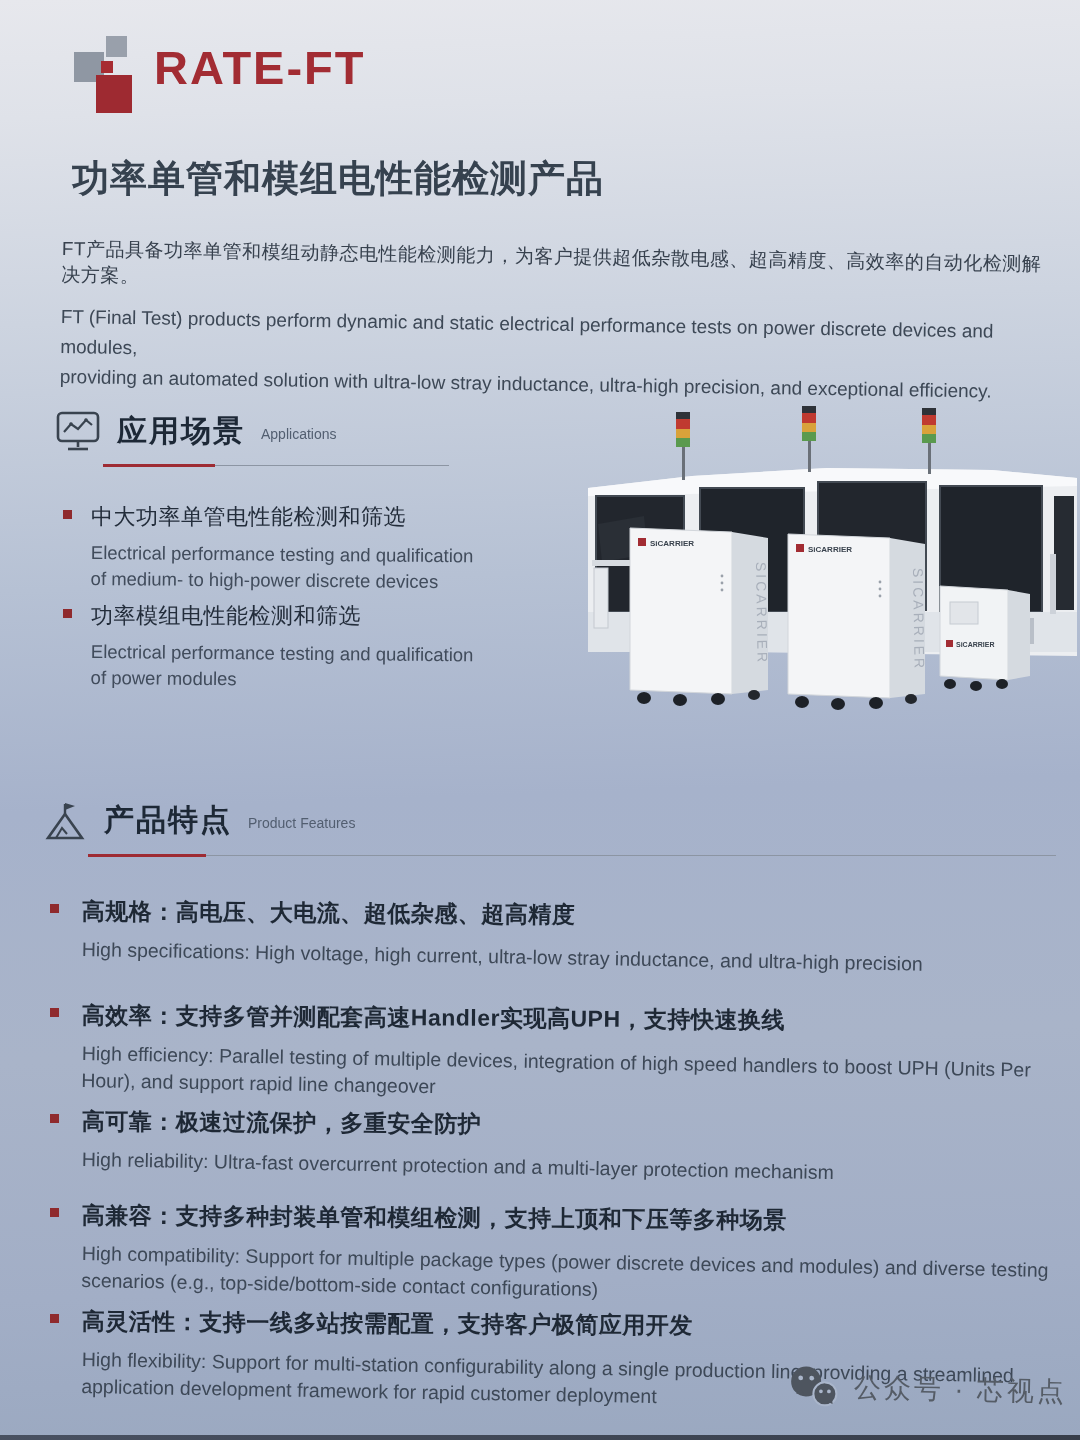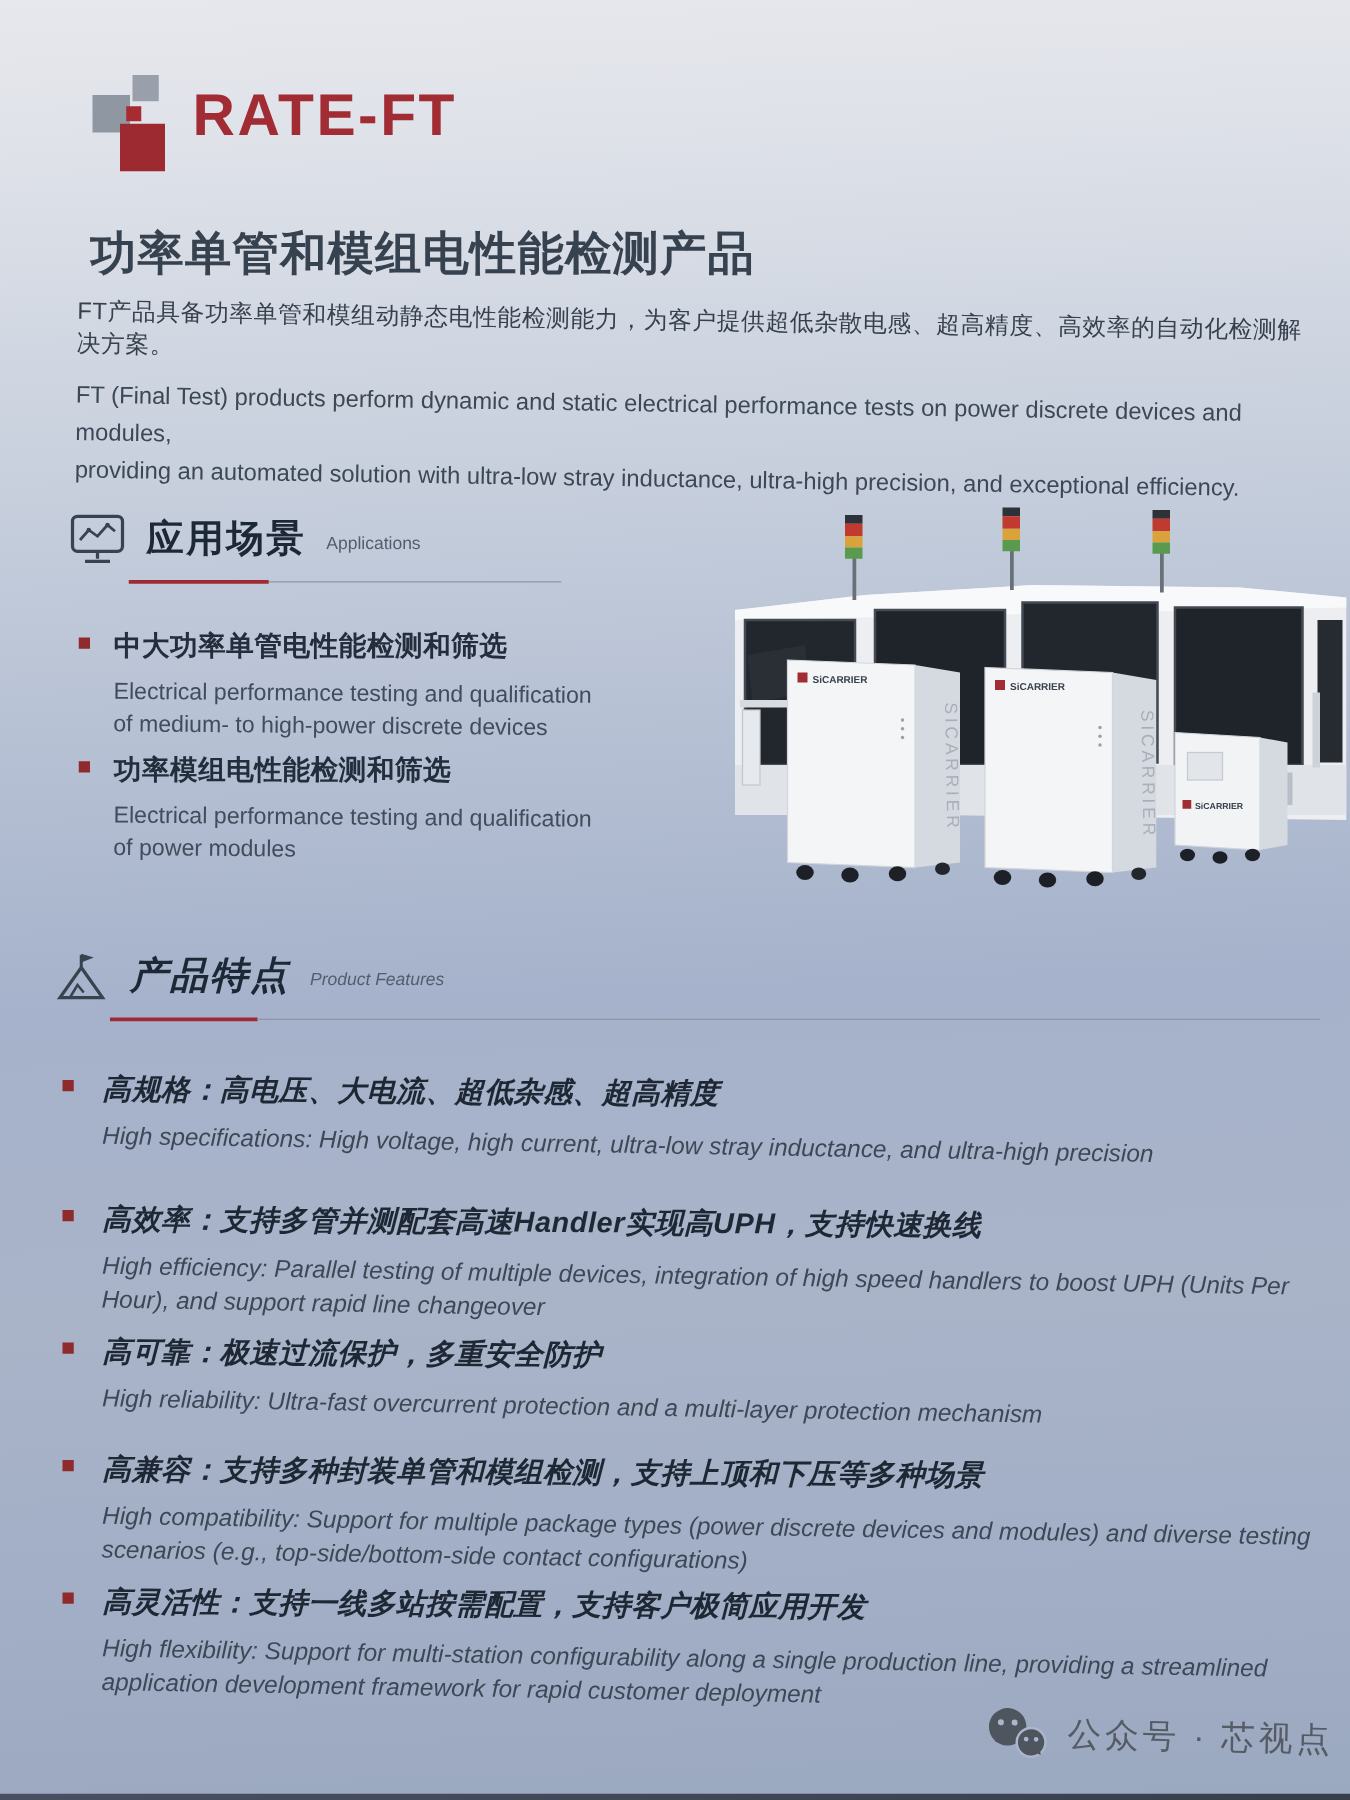--- a/index.html
+++ b/index.html
@@ -6,21 +6,21 @@
   .page{
     position:relative;width:1080px;height:1440px;overflow:hidden;
     font-family:"Liberation Sans","DejaVu Sans",sans-serif;
     background:linear-gradient(178deg,
       #e7e8ed 0%, #dfe2e9 8%, #cdd4e0 22%, #b6c1d4 40%,
       #a6b2cb 55%, #a9b4c9 72%, #a2aec6 88%, #9aa8c0 100%);
   }
   .page::after{content:"";position:absolute;left:0;right:0;bottom:0;height:5px;
     background:linear-gradient(90deg,#3a4150,#262b35);opacity:.85;}
   
-  .header{position:absolute;left:70px;top:48px;text-align:center;}
+  .header{position:absolute;left:70px;top:24px;text-align:center;}
   .logo-row{position:relative;height:70px;}
   .px{position:absolute;}
   .px-g1{left:4px;top:28px;width:30px;height:30px;background:#8f97a3;}
   .px-g2{left:36px;top:12px;width:21px;height:21px;background:#99a0ab;}
   .px-r1{left:31px;top:37px;width:12px;height:12px;background:#a72c32;}
   .px-r2{left:26px;top:51px;width:36px;height:38px;background:#9e2a31;}
   .brand{position:absolute;left:84px;top:16px;font-size:47px;font-weight:800;
     color:#a22c33;letter-spacing:2px;}
   .title-zh{margin:60px 0 0 2px;font-size:37px;font-weight:700;color:#36424f;letter-spacing:1px;}
   .title-en{margin:10px 0 0 2px;font-size:23px;color:#414c5b;}
@@ -35,27 +35,27 @@
   .sec-en{font-size:14px;color:#525e70;margin-top:6px;}
   .sec-rule{display:flex;align-items:center;margin-top:12px;}
   .rule-red{height:3px;background:#9e2b33;}
   .rule-gray{height:1px;background:#8c95a3;flex:1;}
   
   .apps{position:absolute;left:55px;top:410px;width:470px;}
   .apps .sec-rule{width:346px;margin-left:48px;}
   .apps .rule-red{width:112px;}
   .bullet-item{position:absolute;left:36px;width:400px;}
   .bullet-sq{position:absolute;left:-28px;top:8px;width:9px;height:9px;background:#8f2a2d;}
-  .b-zh{font-size:22px;font-weight:700;color:#232d3b;letter-spacing:.5px;}
+  .b-zh{font-size:22px;font-weight:400;color:#232d3b;letter-spacing:.5px;}
   .b-en{font-size:18.5px;color:#414c5c;line-height:26px;margin-top:8px;
     transform:rotate(0.5deg);transform-origin:0 0;}
   
   .photo{position:absolute;left:572px;top:404px;width:508px;height:310px;}
   
-  .features{position:absolute;left:42px;top:758px;width:1018px;height:600px;font-style:italic;}
+  .features{position:absolute;left:42px;top:798px;width:1018px;height:600px;}
   .features .sec-rule{width:968px;margin-left:46px;}
   .features .rule-red{width:118px;}
   .feature{position:absolute;left:40px;width:1000px;}
   .f-zh{font-size:23px;font-weight:700;color:#1e2835;letter-spacing:.5px;
     transform:rotate(0.4deg);transform-origin:0 0;}
   .f-en{font-size:19.5px;color:#3d4857;line-height:27px;margin-top:9px;
     transform:rotate(1.0deg);transform-origin:0 0;}
   .feature .bullet-sq{left:-32px;}
   
   .watermark{position:absolute;left:786px;top:1366px;display:flex;align-items:center;gap:12px;

